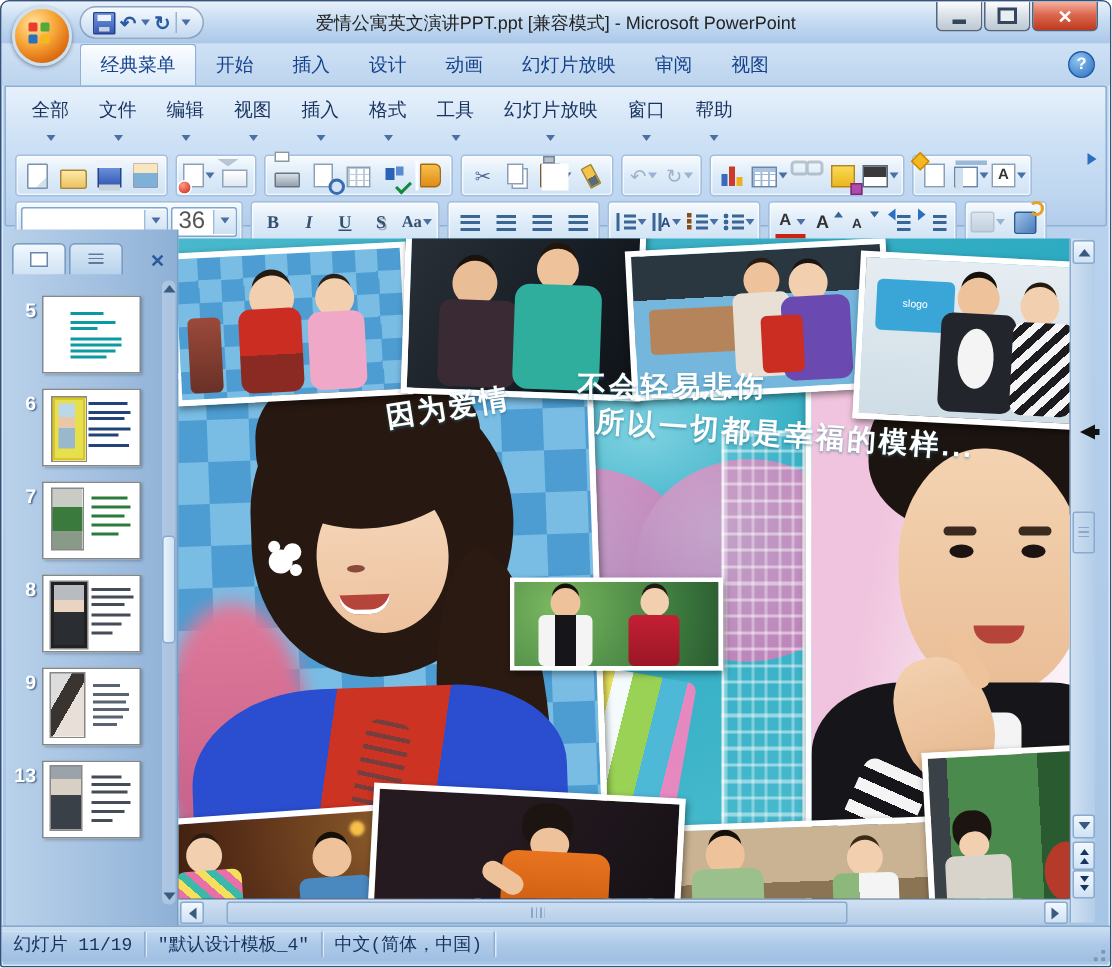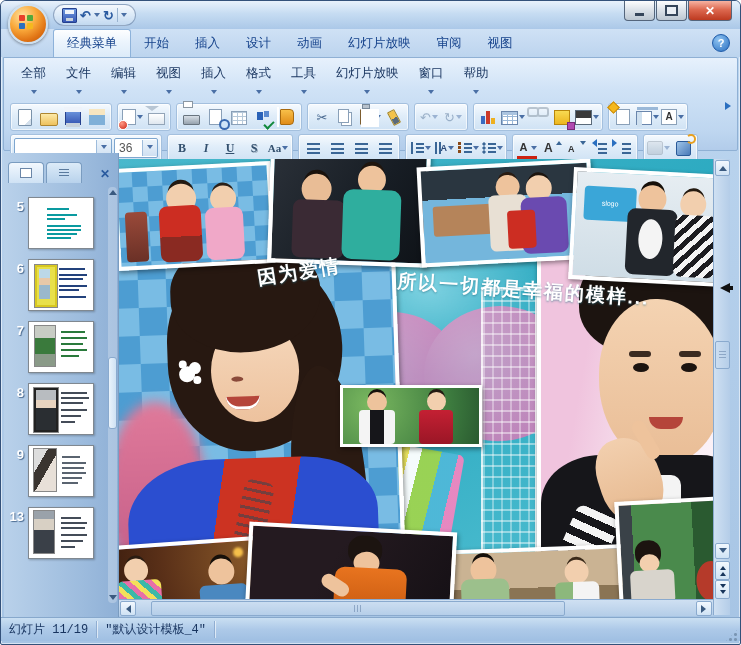--- a/index.html
+++ b/index.html
@@ -89,21 +89,21 @@
   .ic-grow{font-size:12px;}.ic-shrink{font-size:9px;line-height:16px;}
   .ic-grow:after{content:"";position:absolute;right:0;top:1px;width:0;height:0;border:3px solid transparent;border-bottom:4px solid #3a6696;}
   .ic-shrink:after{content:"";position:absolute;right:0;top:4px;width:0;height:0;border:3px solid transparent;border-top:4px solid #3a6696;}
   .ic-dedent,.ic-indent{width:15px;height:11px;background:repeating-linear-gradient(#3a6696 0 2px,transparent 2px 4.5px) 6px 0/9px 11px no-repeat;}
   .ic-dedent:before{content:"";position:absolute;left:0;top:2px;width:0;height:0;border:4px solid transparent;border-right:5px solid #2a6fc0;}
   .ic-indent:before{content:"";position:absolute;left:0;top:2px;width:0;height:0;border:4px solid transparent;border-left:5px solid #2a6fc0;}
   .ic-shapestyle{width:14px;height:12px;background:linear-gradient(#d0d8e0,#a8b4c0);border:1px solid #8a96a2;border-radius:2px;}
   .ic-rotate{width:13px;height:13px;background:linear-gradient(135deg,#9ec4e8,#4a7ab8);border:1px solid #2a5a98;border-radius:2px;}
   .ic-rotate:after{content:"";position:absolute;right:-2px;top:-3px;width:6px;height:6px;border:2px solid #e8a020;border-radius:50%;border-left-color:transparent;}
   .combo{background:#fff;border:1px solid #7ea6cf;height:18px;border-radius:2px;display:flex;align-items:center;justify-content:space-between;}
-  .combo .val{padding:0 4px;font-size:12px;color:#555;}
+  .combo .val{padding:0 4px;font-size:16px;color:#555;}
   .combo .ddbtn{width:14px;height:16px;background:linear-gradient(#ecf4fb,#cfe0f2);border-left:1px solid #9ebcdc;display:flex;align-items:center;justify-content:center;}
   .lbl{font-size:12px;font-weight:bold;color:#33506e;font-family:"Liberation Serif",serif;}
   .lbl.i{font-style:italic;}.lbl.u{text-decoration:underline;}
 
   
   .sidebar{position:absolute;left:3px;top:152px;width:114px;bottom:27px;background:linear-gradient(90deg,#b9d1ea,#9cbbdd 70%,#8fb0d6);border-right:1px solid #7a9cc0;}
   .pane-tabs{position:absolute;left:4px;top:8px;right:4px;height:22px;display:flex;align-items:flex-end;gap:2px;}
   .ptab{width:34px;height:20px;border:1px solid #7a9cc0;border-bottom:none;border-radius:4px 4px 0 0;background:linear-gradient(#dcebf8,#b8d2ec);display:flex;align-items:center;justify-content:center;}
   .ptab.active{background:linear-gradient(#f2f8fe,#cfe2f4);}
   .ptab .mini-slide{width:10px;height:8px;background:#fff;border:1px solid #6a86a8;}
@@ -186,20 +186,21 @@
       </span>
     </div>
     <div class="qat">
       <span class="ic-savesm"></span>
       <span class="g">↶</span>
       <span class="dd"></span>
       <span class="g">↻</span>
       <span style="width:1px;height:14px;background:#9ab4d0"></span>
       <span class="dd"></span>
     </div>
+    <div class="title-text">爱情公寓英文演讲PPT.ppt [兼容模式] - Microsoft PowerPoint</div>
     <div class="wbtns">
       <div class="wbtn">
           <span class="glyph-min"></span>
         </div>
       <div class="wbtn">
           <span class="glyph-res"></span>
         </div>
       <div class="wbtn close">
           <span>✕</span>
         </div>
@@ -649,20 +650,21 @@
 
     </div>
     <div class="ph" style="left:498px;top:340px;width:104px;height:100px;transform:rotate(-3deg);z-index:9;background:linear-gradient(90deg,#3a4248 12%,#4a8a4c 12% 70%,#2a5a30 70%)">
       <span class="blob" style="left:14px;top:36px;width:26px;height:26px;background:#1c1410;border-radius:45%;position:absolute"></span>
       <span class="blob" style="left:18px;top:50px;width:20px;height:18px;background:#f2cfae;border-radius:50%;position:absolute"></span>
       <span class="blob" style="left:8px;top:66px;width:44px;height:34px;background:#d8d4cc;border-radius:6px;position:absolute"></span>
       <span class="blob" style="left:74px;top:60px;width:30px;height:40px;background:#b53a2a;position:absolute"></span>
     </div>
 
     <div class="cap" style="left:138px;top:100px;font-size:19px;transform:rotate(-9deg)">因为爱情</div>
+    <div class="cap" style="left:266px;top:86px;font-size:19px">不会轻易悲伤</div>
     <div class="cap" style="left:278px;top:118px;font-size:19px;transform:rotate(4deg)">所以一切都是幸福的模样...</div>
   </div>
 
   <div class="vscroll">
     <div class="sbtn" style="left:1px;top:1px;width:13px;height:14px">
         <span class="arr-up"></span>
       </div>
     <div class="vthumb" style="top:182px;height:26px"></div>
     <div class="sbtn" style="left:1px;top:384px;width:13px;height:14px">
         <span class="arr-dn"></span>
@@ -687,20 +689,21 @@
       </div>
     <div class="hthumb" style="left:32px;width:412px;background-image:repeating-linear-gradient(90deg,rgba(90,120,160,.5) 0 1px,transparent 1px 3px);background-size:9px 7px;background-position:center;background-repeat:no-repeat"></div>
     <div class="sbtn" style="right:1px;top:1px;width:14px;height:13px">
         <span class="arr-rt"></span>
       </div>
   </div>
 
   <div class="status">
     <div class="st-seg">幻灯片 11/19</div>
     <div class="st-seg">"默认设计模板_4"</div>
+    <div class="st-seg">中文(简体，中国)</div>
   </div>
   <div class="grip"></div>
 
   <div class="cursor">
     <span class="head"></span>
     <span class="tail"></span>
   </div>
 </div>
 
 </body></html>

